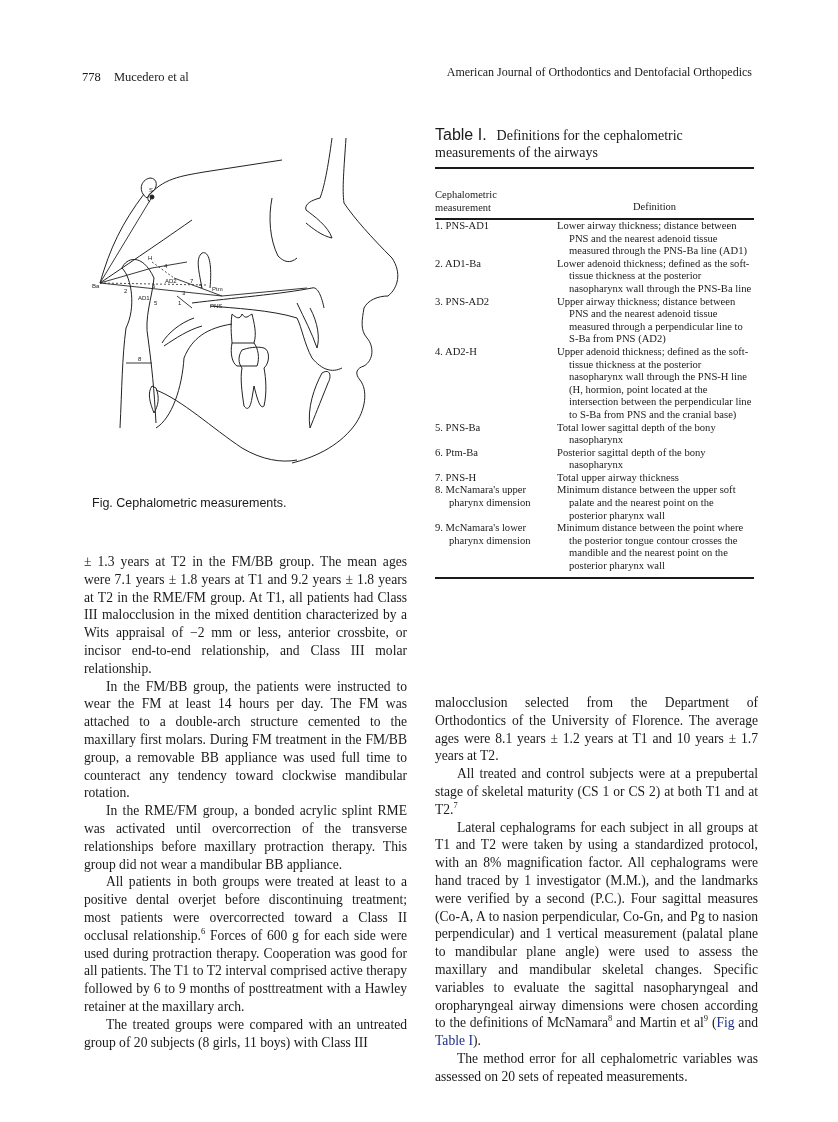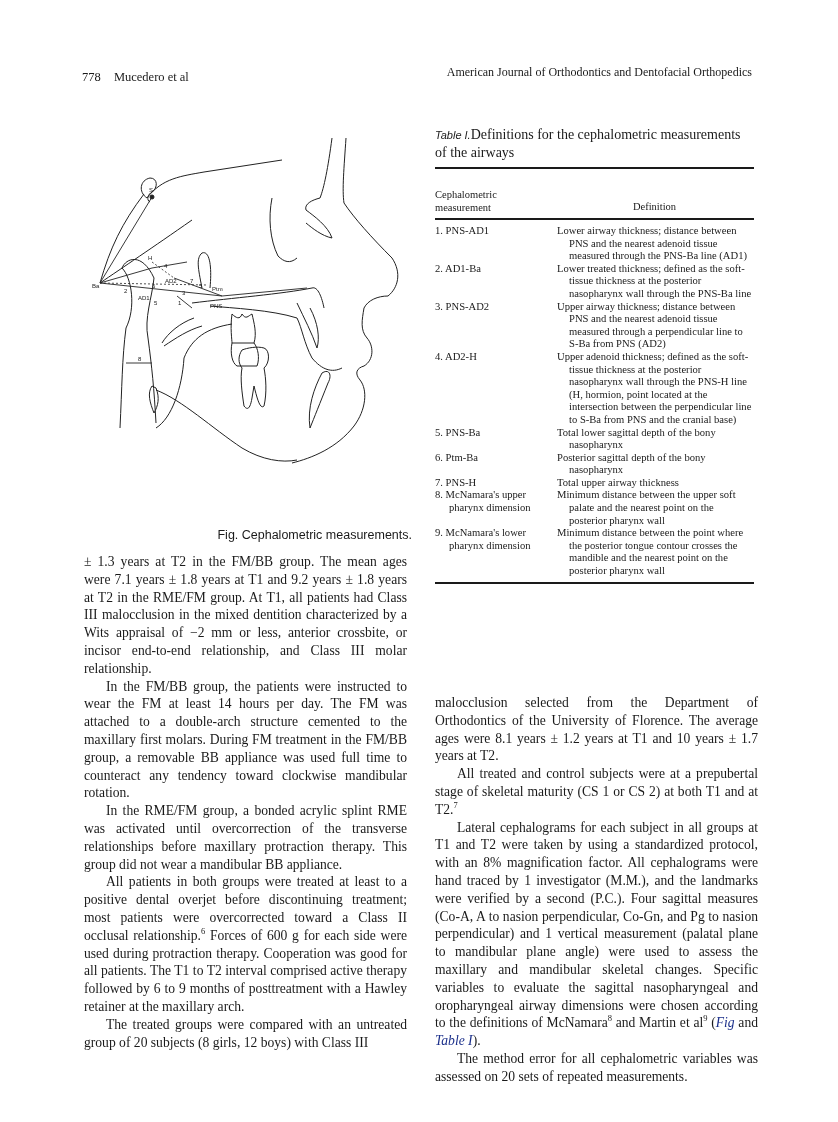--- a/index.html
+++ b/index.html
@@ -3,41 +3,41 @@
 <meta charset="utf-8">
 <style>
   html, body { margin: 0; padding: 0; background: #ffffff; }
   body { width: 838px; height: 1122px; position: relative; overflow: hidden; color: #1a1a1a;
          font-family: "Liberation Serif", "DejaVu Serif", serif; }
   .header-left { position: absolute; left: 82px; top: 70px; font-size: 12.5px; }
   .header-left .pageno { margin-right: 10px; }
   .header-right { position: absolute; right: 86px; top: 64px; font-size: 12px; text-align: right; line-height: 17px; }
   .figure { position: absolute; left: 92px; top: 128px; width: 320px; height: 355px; }
   .figure svg { width: 100%; height: 100%; }
-  .fig-caption { position: absolute; left: 92px; top: 528px; width: 320px; text-align: right;
+  .fig-caption { position: absolute; left: 92px; top: 496px; width: 320px; text-align: left;
                  font-family: "Liberation Sans", "DejaVu Sans", sans-serif; font-size: 12.5px; }
   .col { position: absolute; width: 323px; font-size: 13.6px; line-height: 17.8px; text-align: justify; }
   .col p { margin: 0; }
   .col p.indent { text-indent: 22px; }
   .col-left { left: 84px; top: 553px; }
   .col-right { left: 435px; top: 694px; }
   sup { font-size: 8.5px; line-height: 0; vertical-align: super; }
-  .link { color: #1b2f8a; font-style: italic; }
+  .link { color: #1b2f8a; }
 
   .table-block { position: absolute; left: 435px; top: 126px; width: 319px; }
   .table-title { font-size: 14px; line-height: 17px; margin-bottom: 6px; }
-  .table-title .lab { font-family: "Liberation Sans", "DejaVu Sans", sans-serif; font-size: 11px; margin-right: 0; font-style: italic; }
+  .table-title .lab { font-family: "Liberation Sans", "DejaVu Sans", sans-serif; font-size: 16px; margin-right: 10px; }
   .rule-thick { border-top: 2px solid #1a1a1a; }
   .thead { display: flex; font-size: 10.5px; line-height: 12.5px; padding: 20px 0 4px 0; }
   .thead .c1 { width: 120px; }
   .thead .c2 { flex: 1; text-align: center; padding-top: 12px; }
   .trow { display: flex; font-size: 10.6px; line-height: 12.6px; }
   .trow .c1 { width: 122px; padding-left: 14px; text-indent: -14px; box-sizing: border-box; padding-right: 2px; }
   .trow .c2 { flex: 1; padding-left: 12px; text-indent: -12px; }
-  .tbody { padding-top: 5px; padding-bottom: 4px; }
+  .tbody { padding-bottom: 4px; }
 </style>
 </head>
 <body>
 
 <div class="header-left">
   <span class="pageno">778</span>
   <span>Mucedero et al</span>
 </div>
 <div class="header-right">
   <div>American Journal of Orthodontics and Dentofacial Orthopedics</div>
@@ -120,21 +120,21 @@
     <div class="c2">Definition</div>
   </div>
   <div class="rule-thick"></div>
   <div class="tbody">
     <div class="trow">
         <div class="c1">1. PNS-AD1</div>
         <div class="c2">Lower airway thickness; distance between PNS and the nearest adenoid tissue measured through the PNS-Ba line (AD1)</div>
       </div>
     <div class="trow">
         <div class="c1">2. AD1-Ba</div>
-        <div class="c2">Lower treated thickness; defined as the soft-tissue thickness at the posterior nasopharynx wall through the PNS-Ba line</div>
+        <div class="c2">Lower adenoid thickness; defined as the soft-tissue thickness at the posterior nasopharynx wall through the PNS-Ba line</div>
       </div>
     <div class="trow">
         <div class="c1">3. PNS-AD2</div>
         <div class="c2">Upper airway thickness; distance between PNS and the nearest adenoid tissue measured through a perpendicular line to S-Ba from PNS (AD2)</div>
       </div>
     <div class="trow">
         <div class="c1">4. AD2-H</div>
         <div class="c2">Upper adenoid thickness; defined as the soft-tissue thickness at the posterior nasopharynx wall through the PNS-H line (H, hormion, point located at the intersection between the perpendicular line to S-Ba from PNS and the cranial base)</div>
       </div>
     <div class="trow">
@@ -159,21 +159,21 @@
       </div>
   </div>
   <div class="rule-thick"></div>
 </div>
 
 <div class="col col-left">
   <p>± 1.3 years at T2 in the FM/BB group. The mean ages were 7.1 years ± 1.8 years at T1 and 9.2 years ± 1.8 years at T2 in the RME/FM group. At T1, all patients had Class III malocclusion in the mixed dentition characterized by a Wits appraisal of −2 mm or less, anterior crossbite, or incisor end-to-end relationship, and Class III molar relationship.</p>
   <p class="indent">In the FM/BB group, the patients were instructed to wear the FM at least 14 hours per day. The FM was attached to a double-arch structure cemented to the maxillary first molars. During FM treatment in the FM/BB group, a removable BB appliance was used full time to counteract any tendency toward clockwise mandibular rotation.</p>
   <p class="indent">In the RME/FM group, a bonded acrylic splint RME was activated until overcorrection of the transverse relationships before maxillary protraction therapy. This group did not wear a mandibular BB appliance.</p>
   <p class="indent"><span>All patients in both groups were treated at least to a positive dental overjet before discontinuing treatment; most patients were overcorrected toward a Class II occlusal relationship.</span><sup>6</sup><span> Forces of 600 g for each side were used during protraction therapy. Cooperation was good for all patients. The T1 to T2 interval comprised active therapy followed by 6 to 9 months of posttreatment with a Hawley retainer at the maxillary arch.</span></p>
-  <p class="indent">The treated groups were compared with an untreated group of 20 subjects (8 girls, 12 boys) with Class III</p>
+  <p class="indent">The treated groups were compared with an untreated group of 20 subjects (8 girls, 11 boys) with Class III</p>
 </div>
 
 <div class="col col-right">
   <p>malocclusion selected from the Department of Orthodontics of the University of Florence. The average ages were 8.1 years ± 1.2 years at T1 and 10 years ± 1.7 years at T2.</p>
   <p class="indent"><span>All treated and control subjects were at a prepubertal stage of skeletal maturity (CS 1 or CS 2) at both T1 and at T2.</span><sup>7</sup></p>
   <p class="indent"><span>Lateral cephalograms for each subject in all groups at T1 and T2 were taken by using a standardized protocol, with an 8% magnification factor. All cephalograms were hand traced by 1 investigator (M.M.), and the landmarks were verified by a second (P.C.). Four sagittal measures (Co-A, A to nasion perpendicular, Co-Gn, and Pg to nasion perpendicular) and 1 vertical measurement (palatal plane to mandibular plane angle) were used to assess the maxillary and mandibular skeletal changes. Specific variables to evaluate the sagittal nasopharyngeal and oropharyngeal airway dimensions were chosen according to the definitions of McNamara</span><sup>8</sup><span> and Martin et al</span><sup>9</sup><span> (</span><span class="link">Fig</span><span> and </span><span class="link">Table I</span><span>).</span></p>
   <p class="indent">The method error for all cephalometric variables was assessed on 20 sets of repeated measurements.</p>
 </div>
 
 </body></html>

